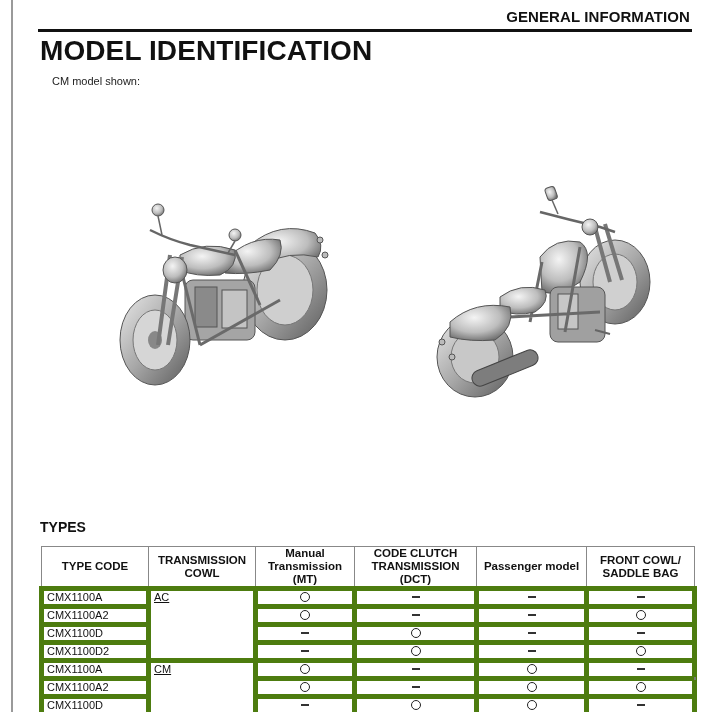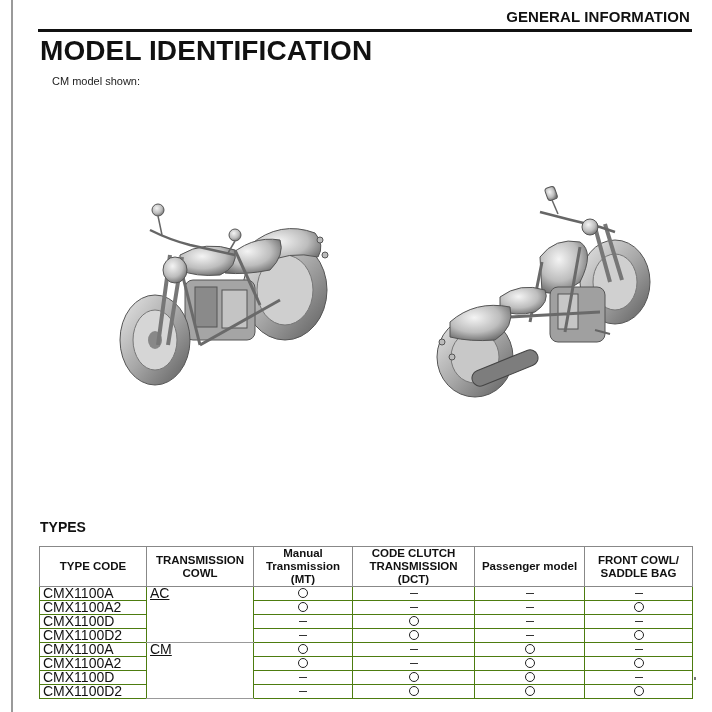--- a/index.html
+++ b/index.html
@@ -41,22 +41,22 @@
     position: absolute; left: 39px; top: 546px;
     width: 653px; border-collapse: collapse;
     font-size: 11.5px; color: #111;
     table-layout: fixed;
   }
   table.types th {
     border: 1px solid #888; font-weight: bold; text-align: center;
     height: 38px; line-height: 13px; padding: 0 2px; font-size: 11.5px;
   }
   table.types td {
-    border: 1px solid #4d7c0f; height: 13px; line-height: 13px;
-    padding: 0 3px; font-size: 14px;
+    border: 5px solid #4d7c0f; height: 13px; line-height: 13px;
+    padding: 0 3px; font-size: 11px;
   }
   table.types td.mark { text-align: center; padding: 0; }
   table.types td.dest { vertical-align: top; border-bottom: 1px solid #999; text-decoration: underline; }
   .circle {
     display: inline-block; width: 8px; height: 8px; border: 1.3px solid #222;
     border-radius: 50%; vertical-align: middle; position: relative; top: -1px;
   }
   .dash {
     display: inline-block; width: 8px; height: 1.3px; background: #333;
     vertical-align: middle; position: relative; top: -1px;

